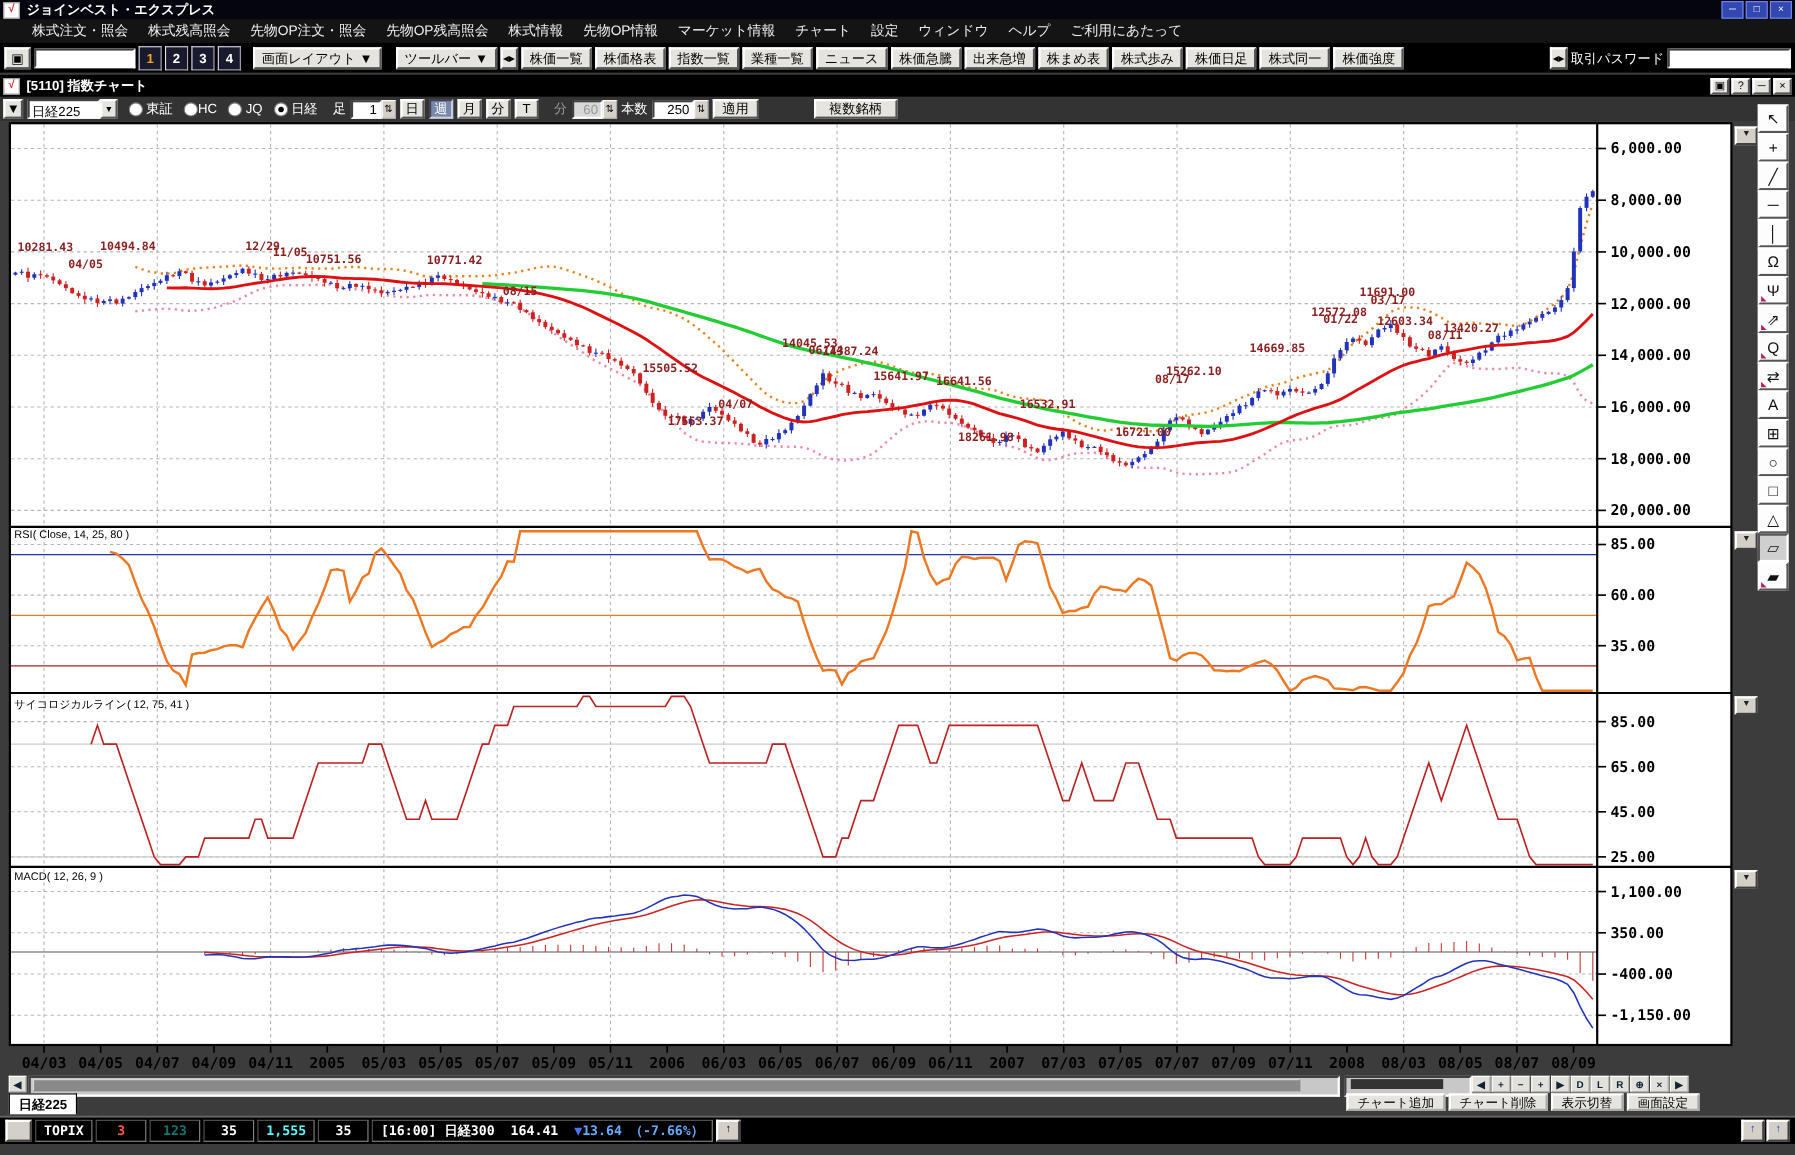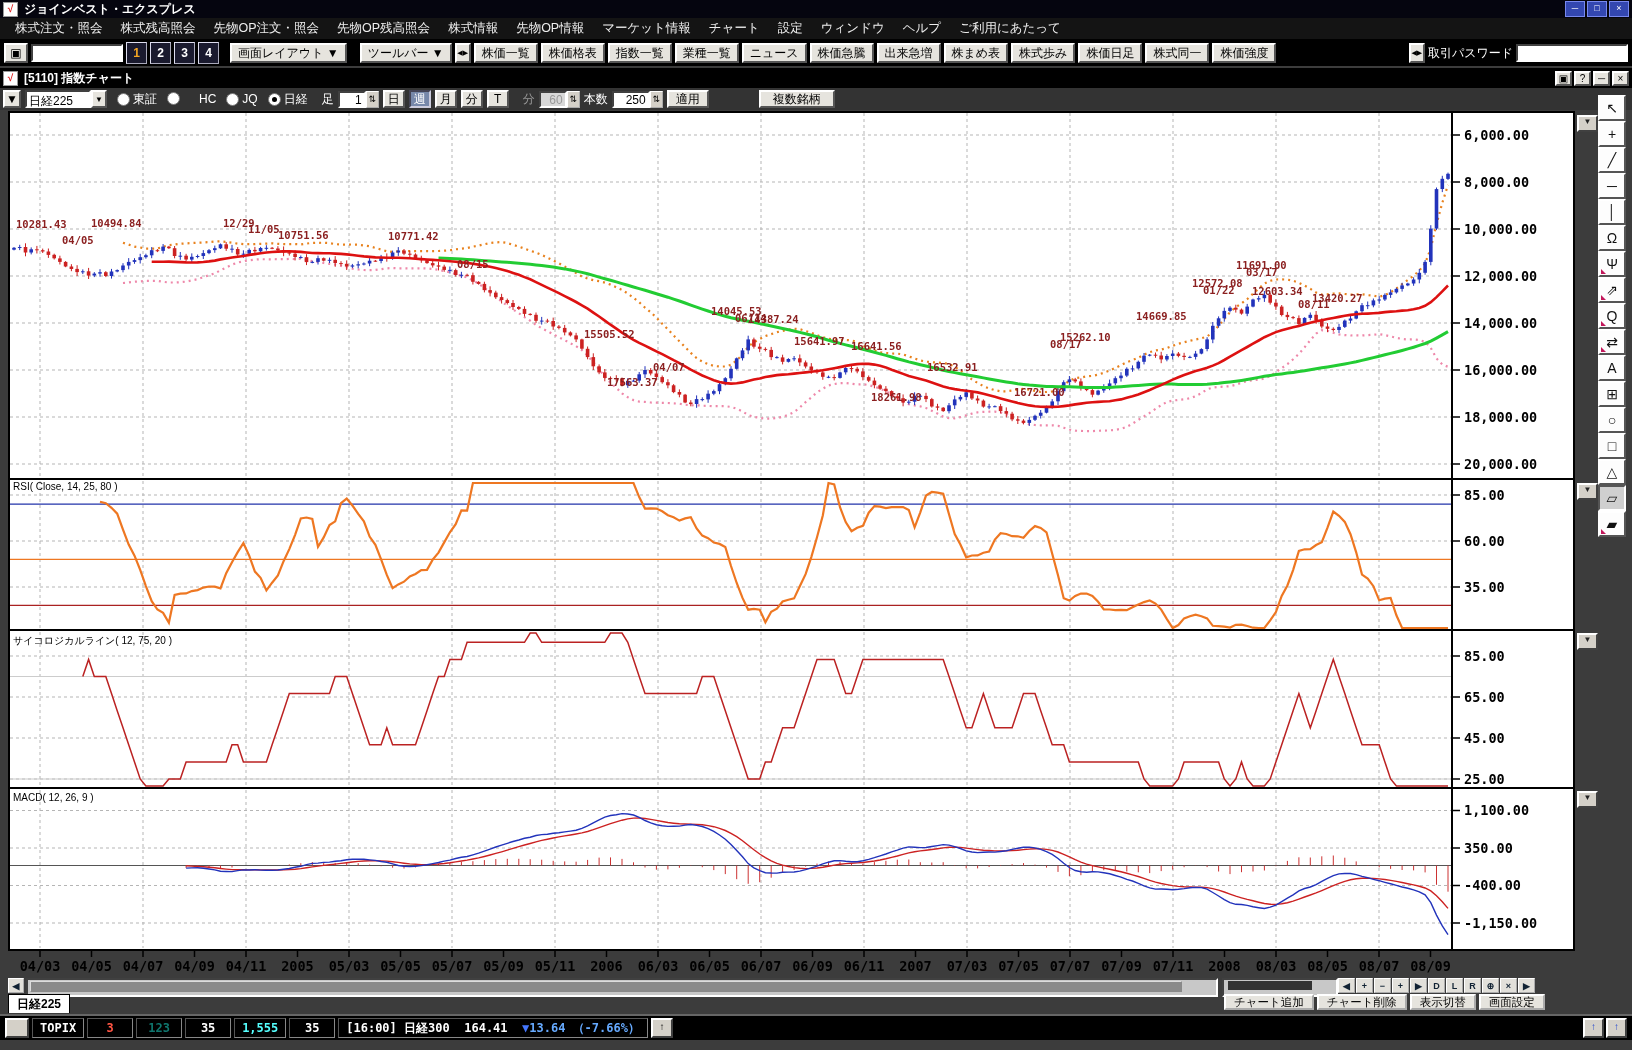--- a/index.html
+++ b/index.html
@@ -3,21 +3,21 @@
 <meta charset="utf-8">
 <style>
   html,body{margin:0;padding:0;background:#222;}
   #app{position:relative;width:1632px;height:1050px;background:#3c3c3c;font-family:"Liberation Sans",sans-serif;overflow:hidden;}
   
   .titlebar{position:absolute;left:0;top:0;width:100%;height:18px;background:#05050f;display:flex;align-items:center;color:#fff;}
   .applogo{width:13px;height:13px;background:#fff;border:1px solid #999;margin:0 6px 0 3px;color:#d22;font-weight:bold;font-size:10px;line-height:12px;text-align:center;}
   .apptitle{font-size:12px;font-weight:bold;text-align:center;}
   .winbtns{margin-left:auto;display:flex;gap:2px;padding-right:3px;}
   .bluebtn{width:18px;height:14px;background:#3347b0;border:1px solid #7788ee;color:#fff;font-size:9px;line-height:12px;text-align:center;}
-  .menubar{position:absolute;left:0;top:18px;width:100%;height:22px;background:#141414;border-bottom:1px solid #000;display:flex;align-items:center;padding-left:6px;box-sizing:border-box;}
+  .menubar{position:absolute;left:0;top:18px;width:100%;height:22px;background:#141414;border-bottom:1px solid #000;display:flex;align-items:center;padding-left:20px;box-sizing:border-box;}
   .menuitem{color:#eee;font-size:12.5px;padding:0 9px;white-space:nowrap;}
   .toolbar{position:absolute;left:0;top:40px;width:100%;height:26px;background:#000;display:flex;align-items:center;gap:3px;padding:0 4px;box-sizing:border-box;}
   .raised{background:#d4d0c8;border-top:2px solid #fff;border-left:2px solid #fff;border-right:2px solid #404040;border-bottom:2px solid #404040;}
   .sunken{background:#fff;border-top:2px solid #404040;border-left:2px solid #404040;border-right:2px solid #fff;border-bottom:2px solid #fff;}
   .tbtn{height:20px;font-size:12px;color:#000;display:flex;align-items:center;justify-content:center;padding:0 6px;box-sizing:border-box;background:#e6e4de;border-top:2px solid #fff;border-left:2px solid #fff;border-right:2px solid #555;border-bottom:2px solid #555;white-space:nowrap;}
   .numbtn{width:19px;height:20px;background:#1a1a2e;border:1px solid #aab;border-top-color:#dde;border-left-color:#dde;color:#fff;font-size:12px;font-weight:bold;display:flex;align-items:center;justify-content:center;}
   .whitein{background:#fff;border-top:2px solid #404040;border-left:2px solid #404040;border-right:2px solid #fff;border-bottom:2px solid #fff;height:18px;box-sizing:border-box;}
   .sep{width:14px;height:20px;font-size:7px;}
   .wintitle{position:absolute;left:0;top:68px;width:100%;height:20px;background:#000;display:flex;align-items:center;color:#fff;}
   .ctrlrow{position:absolute;left:0;top:88px;width:100%;height:22px;background:#333;display:flex;align-items:center;gap:4px;padding:0 3px;box-sizing:border-box;}
@@ -962,21 +962,21 @@
   <div class="ctrlrow z2" id="ctrlrow">
       <div class="pbtn" style="width: 18px;">▼</div>
       <span style="display: flex; align-items: center;">
         <div class="whitein" style="width: 66px; font-size: 12px; padding: 1px 2px; height: 18px;">日経225</div>
         <div class="pbtn" style="width: 16px; font-size: 8px;">▼</div>
       </span>
       <span class="ctl" style="display: flex; align-items: center; gap: 3px; margin-left: 6px;">
         <span class="radio"></span>
         <span>東証</span>
       </span>
-      <span class="ctl" style="display: flex; gap: 19px; margin-left: 6px;">
+      <span class="ctl" style="display: flex; align-items: center; gap: 0; margin-left: 6px;">
         <span class="radio"></span>
         <span>HC</span>
       </span>
       <span class="ctl" style="display: flex; align-items: center; gap: 3px; margin-left: 6px;">
         <span class="radio"></span>
         <span>JQ</span>
       </span>
       <span class="ctl" style="display: flex; align-items: center; gap: 3px; margin-left: 6px;">
         <span class="radio sel"></span>
         <span>日経</span>
@@ -1000,21 +1000,21 @@
       <span class="spin">
         <div class="whitein spinval" style="width: 38px;">250</div>
         <div class="spinarr">⇅</div>
       </span>
       <div class="pbtn" style="width: 42px;">適用</div>
       <div class="pbtn" style="width: 76px; margin-left: 46px;">複数銘柄</div>
     </div>
 
 
   <div class="phdr" style="left:13px;top:481px;">RSI( Close, 14, 25, 80 )</div>
-  <div class="phdr" style="left:13px;top:634px;">サイコロジカルライン( 12, 75, 20 )</div>
+  <div class="phdr" style="left:13px;top:634px;">サイコロジカルライン( 12, 75, 41 )</div>
   <div class="phdr" style="left:13px;top:792px;">MACD( 12, 26, 9 )</div>
 
   <div class="dropbtn raised" style="left:1577px;top:115px;">▼</div>
   <div class="dropbtn raised" style="left:1577px;top:483px;">▼</div>
   <div class="dropbtn raised" style="left:1577px;top:633px;">▼</div>
   <div class="dropbtn raised" style="left:1577px;top:791px;">▼</div>
 
   <div id="drawtools" style="position:absolute;left:1598px;top:95px;z-index:3;">
       <div class="dtool">↖</div>
       <div class="dtool">+</div>

